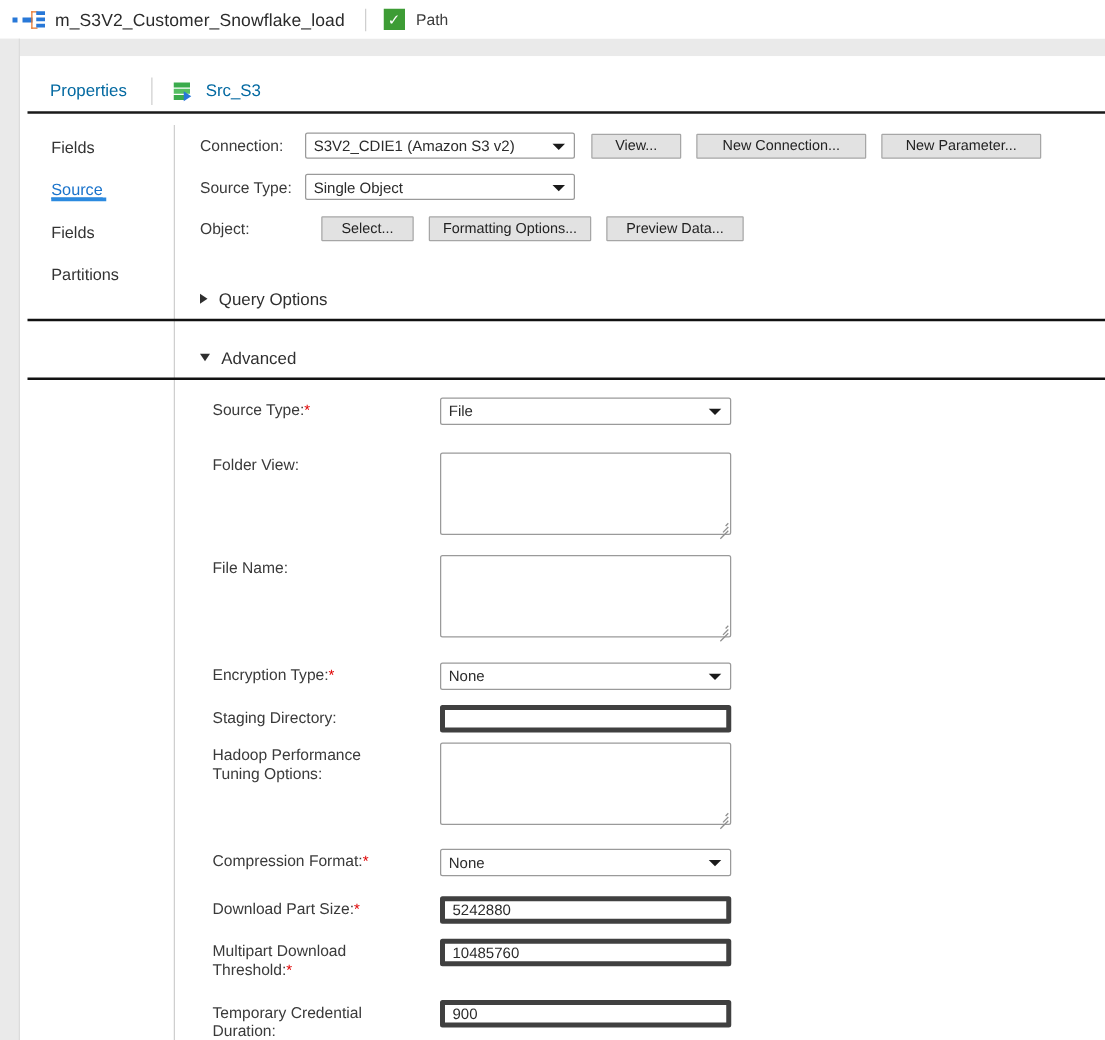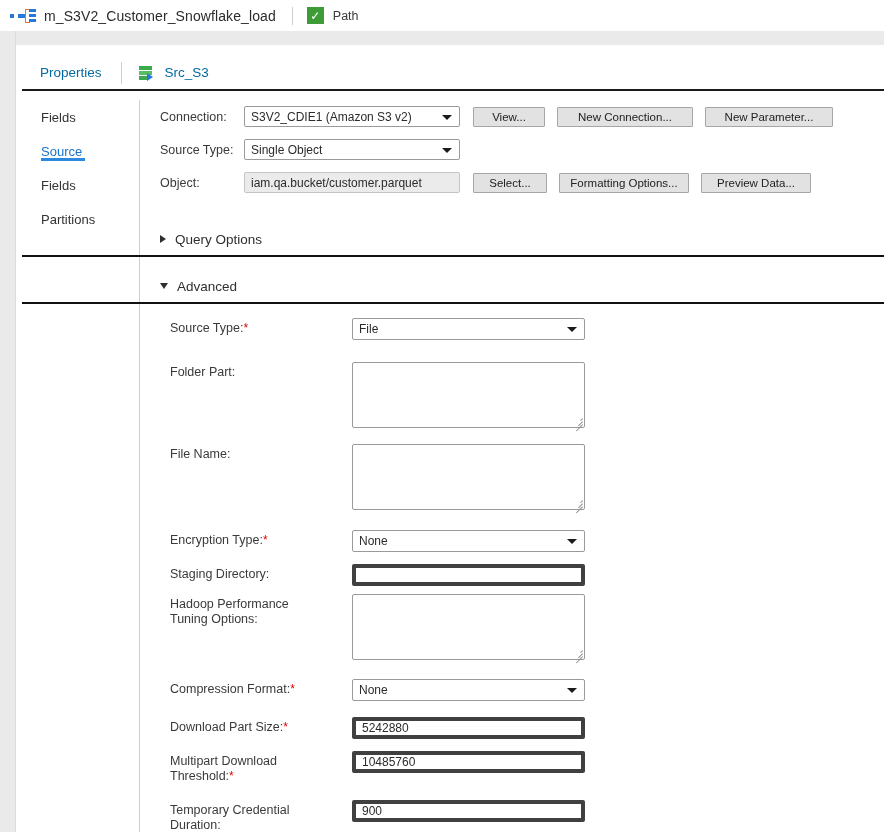--- a/index.html
+++ b/index.html
@@ -229,21 +229,20 @@
     <div class="row">
       <span class="row-label">Source Type:</span>
       <span class="sel-wrap">
         <input class="ctl-select w-conn" readonly="" value="Single Object" style="">
         <span class="caret"></span>
       </span>
     </div>
 
     <div class="row">
       <span class="row-label">Object:</span>
-      <input class="ctl-readonly w-conn" readonly="" value="iam.qa.bucket/customer.parquet" style="">
       <button class="btn btn-select">Select...</button>
       <button class="btn btn-format btn-gap">Formatting Options...</button>
       <button class="btn btn-preview btn-gap">Preview Data...</button>
     </div>
   </div>
 
   <div class="section" style="top:224px;">
     <div class="section-hdr">
       <span class="tri tri-right"></span>
       <span>Query Options</span>
@@ -265,21 +264,21 @@
       <span class="adv-label">
         <span>Source Type:</span><span class="req">*</span>
       </span>
       <span class="adv-ctl-wrap sel-wrap">
         <input class="adv-select" readonly="" value="File" style="">
         <span class="caret"></span>
       </span>
     </div>
 
     <div class="adv-row" style="margin-bottom:16px;">
-      <span class="adv-label">Folder Part:</span>
+      <span class="adv-label">Folder View:</span>
       <span class="adv-ctl-wrap">
         <textarea class="adv-textarea" style=""></textarea>
         <span class="grip">
             <i></i>
             <i></i>
             <i></i>
           </span>
       </span>
     </div>
 

